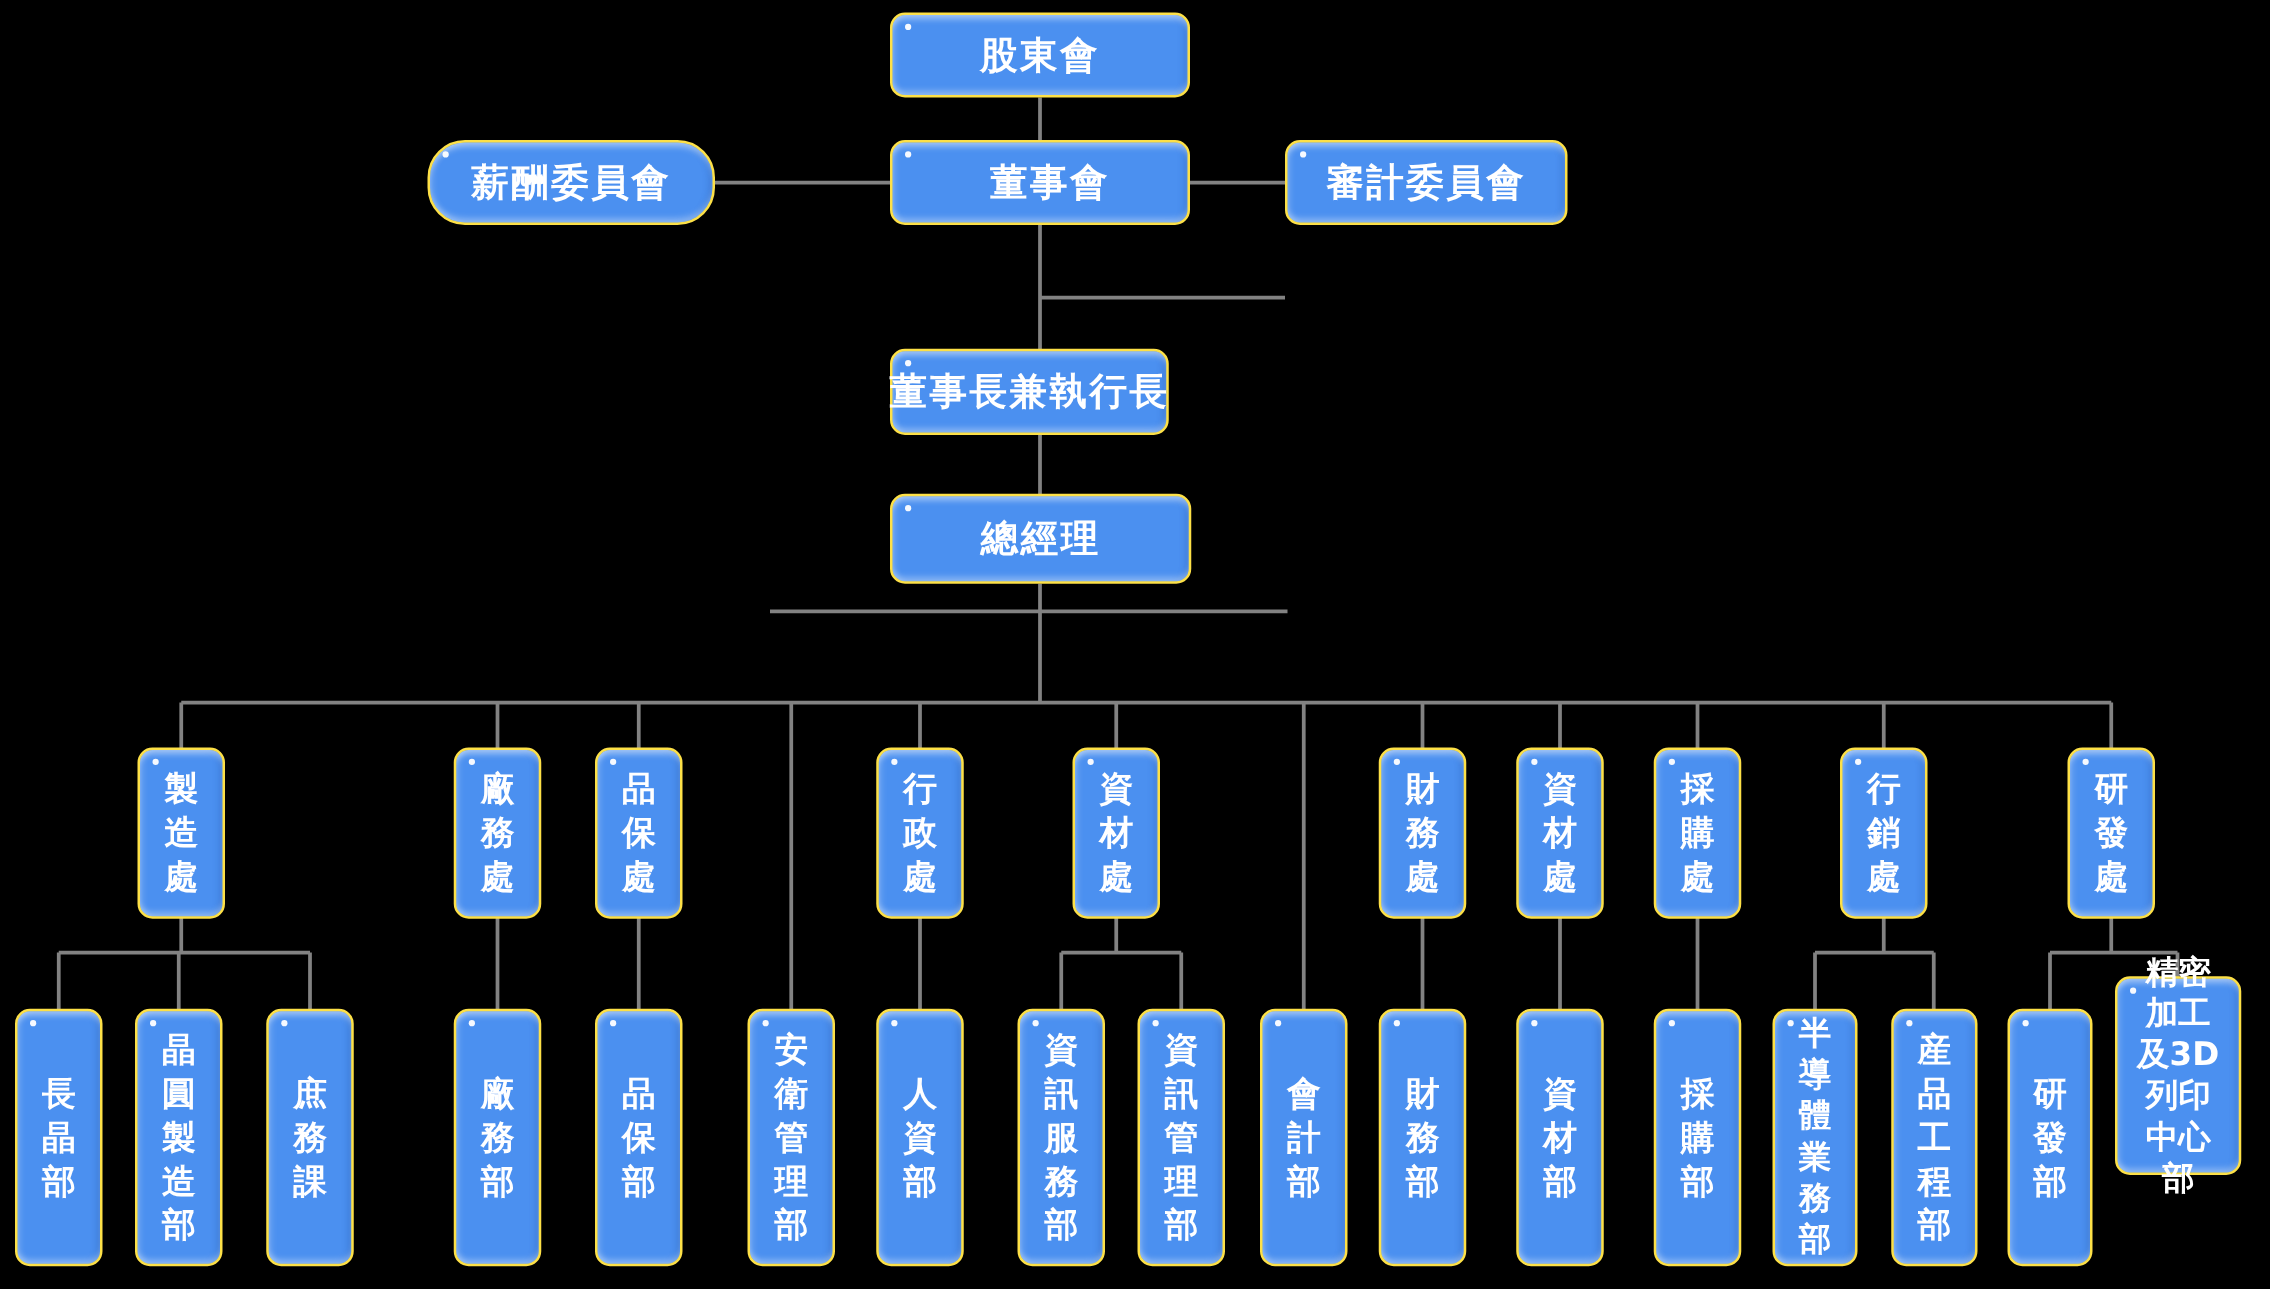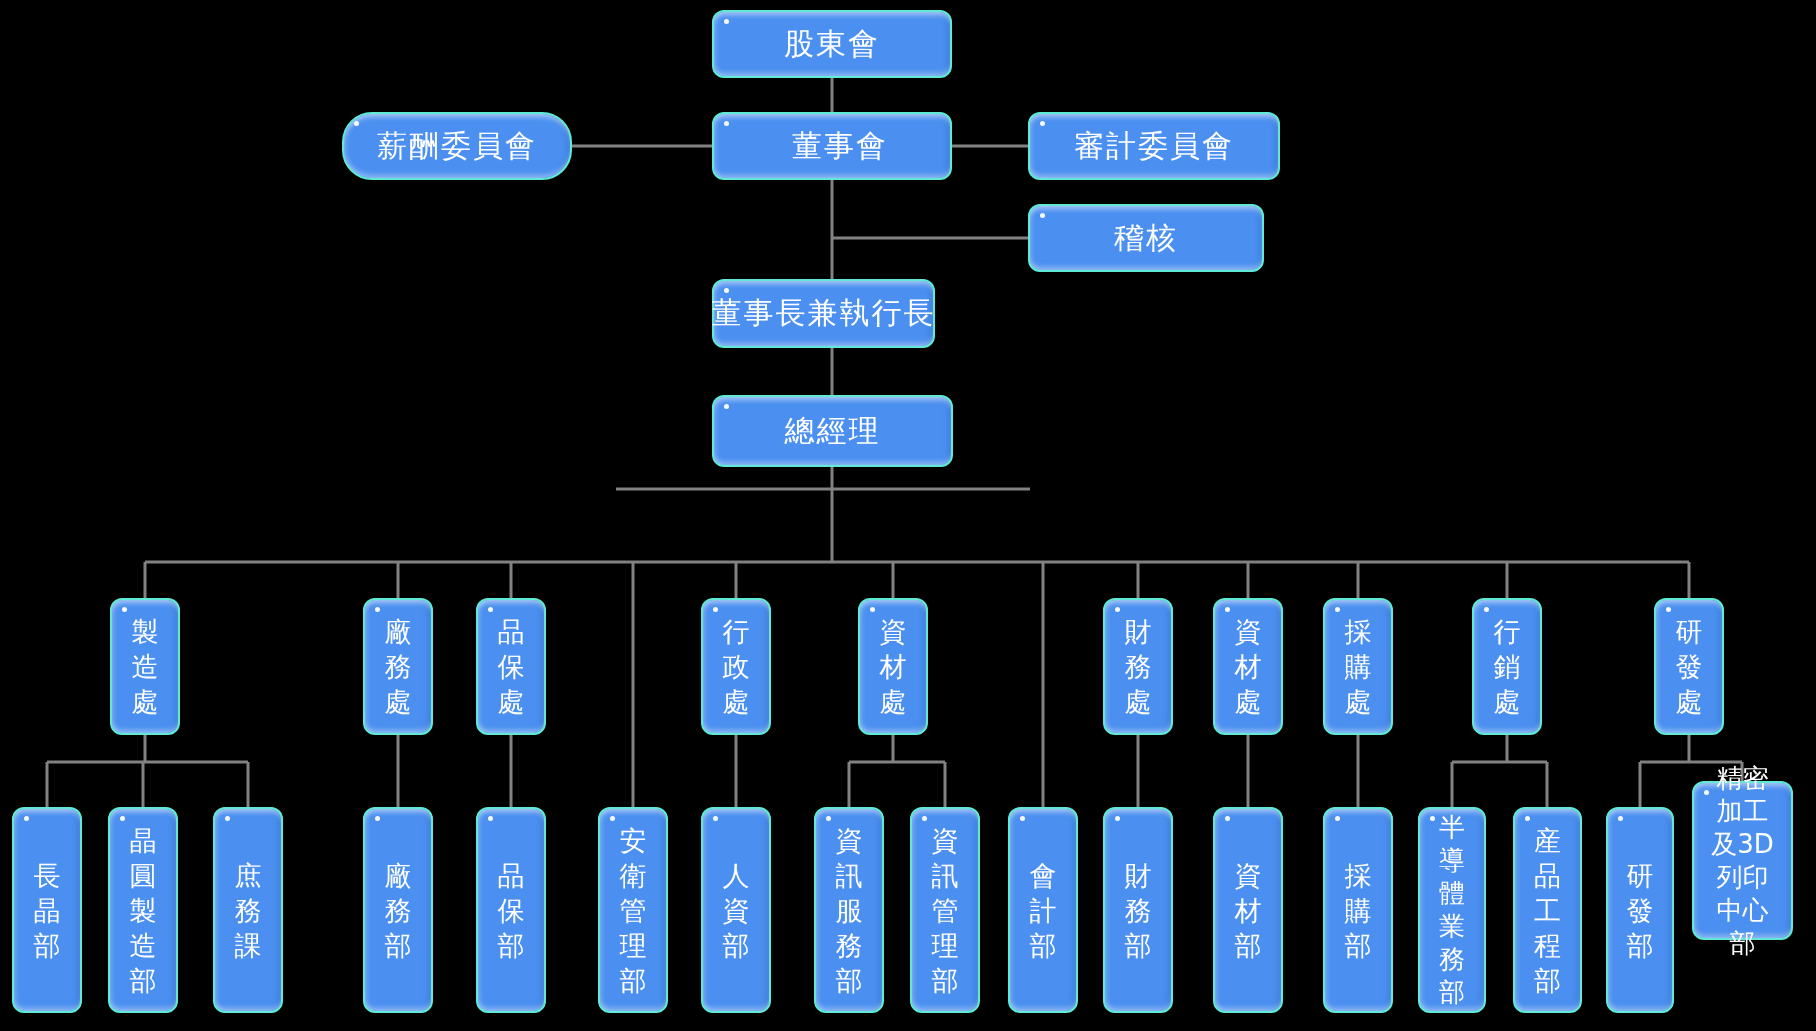--- a/index.html
+++ b/index.html
@@ -7,30 +7,31 @@
     position:relative;
     width:1816px;height:1031px;
     background:#000;
     overflow:hidden;
     font-family:"DejaVu Sans",sans-serif;
   }
   #wires{position:absolute;left:0;top:0;width:1816px;height:1031px;}
   .node{
     position:absolute;box-sizing:border-box;
     background:#4b90f0;
-    border:2px solid #5eead4;
+    border:2px solid #fde047;
     border-radius:12px;
     color:#ffffff;
     display:flex;align-items:center;justify-content:center;
     text-align:center;
     box-shadow:
       inset 0 6px 5px -3px rgba(255,255,255,.50),
       inset 0 -6px 5px -3px rgba(255,255,255,.38),
       inset 5px 0 5px -3px rgba(255,255,255,.22),
       inset -5px 0 6px -3px rgba(25,70,150,.30);
+    font-weight: bold;
   }
   .node::before{
     content:"";position:absolute;top:7px;left:10px;
     width:5px;height:5px;border-radius:50%;
     background:rgba(255,255,255,.95);
   }
   .h{font-size:30px;letter-spacing:2px;white-space:nowrap;}
   .h-sm{font-size:27px;letter-spacing:1px;white-space:nowrap;}
   .v{font-size:27px;line-height:35px;white-space:pre-line;}
   .v6{font-size:26px;line-height:33px;white-space:pre-line;}
@@ -98,22 +99,21 @@
       <line x1="1689" y1="734" x2="1689" y2="762"></line>
       <line x1="1640" y1="762" x2="1742" y2="762"></line>
       <line x1="1640" y1="762" x2="1640" y2="808"></line>
       <line x1="1742" y1="762" x2="1742" y2="808"></line>
     </g>
   </svg>
 
   <div class="node h" style="left:712px;top:10px;width:240px;height:68px;">股東會</div>
   <div class="node h" style="left:342px;top:112px;width:230px;height:68px;border-radius:30px;">薪酬委員會</div>
   <div class="node h" style="left:712px;top:112px;width:240px;height:68px;padding-left:16px;">董事會</div>
-  <div class="node h" style="left:1028px;top:112px;width:252px;height:68px;">審計委員會</div>
-  <div class="node h" style="left:1028px;top:204px;width:236px;height:68px;">稽核</div>
+  <div class="node h" style="left:1028px;top:112px;width:226px;height:68px;">審計委員會</div>
   <div class="node h" style="left:712px;top:279px;width:223px;height:69px;">董事長兼執行長</div>
   <div class="node h" style="left:712px;top:395px;width:241px;height:72px;">總經理</div>
 
   <div class="node v" style="left:110px;top:598px;width:70px;height:137px;">製
 造
 處</div>
   <div class="node v" style="left:363px;top:598px;width:70px;height:137px;">廠
 務
 處</div>
   <div class="node v" style="left:476px;top:598px;width:70px;height:137px;">品

